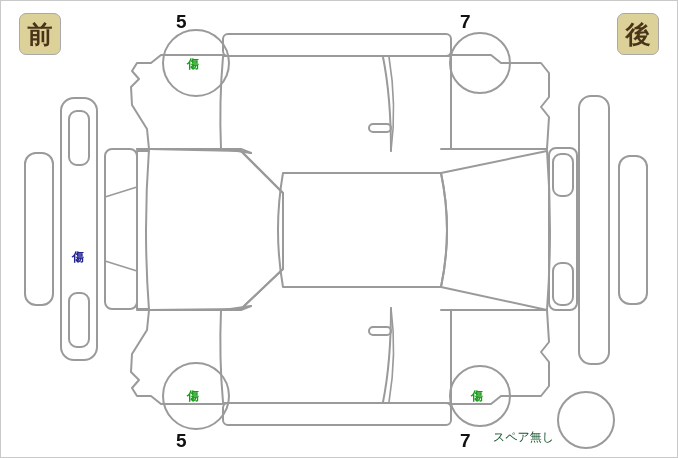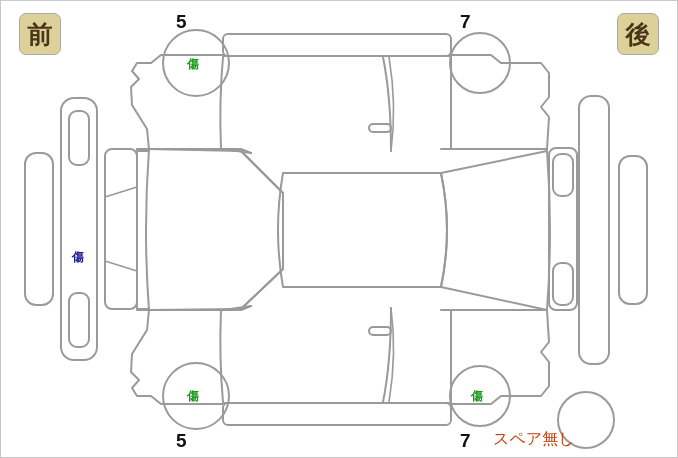--- a/index.html
+++ b/index.html
@@ -70,22 +70,22 @@
   #damage-wheel-fl { left: 186px; top: 57px; }
   #damage-wheel-fr { left: 186px; top: 389px; }
   #damage-wheel-rr { left: 470px; top: 389px; }
   #damage-front-bumper { left: 71px; top: 250px; }
 
   
   #spare-note {
     position: absolute;
     left: 492px;
     top: 430px;
-    font-size: 16px;
-    color: #c2410c;
+    font-size: 12px;
+    color: #14532d;
     line-height: 1;
     font-family: "DejaVu Sans", sans-serif;
     white-space: nowrap;
   }
 
   
   #car-schematic {
     position: absolute;
     left: 0;
     top: 0;

